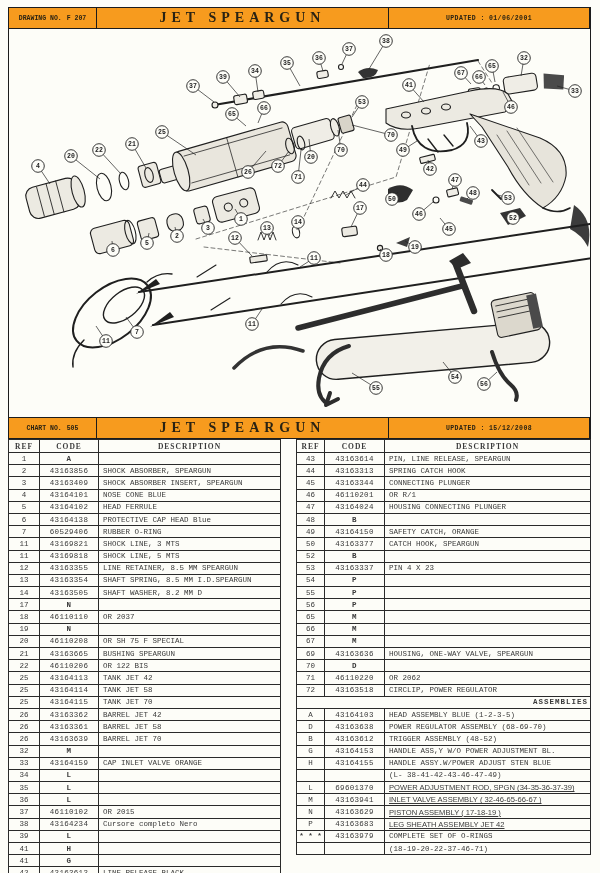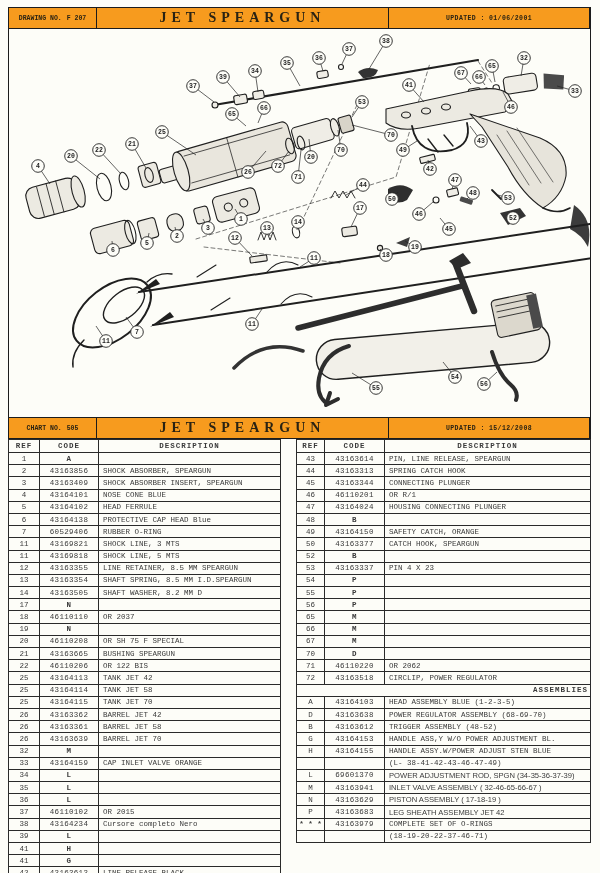--- a/index.html
+++ b/index.html
@@ -10,26 +10,26 @@
   .hdr .cell{display:flex;align-items:center;justify-content:center;border-right:1px solid #1c1c1c;box-sizing:border-box;color:#2a2313;overflow:hidden;}
   .c-left{width:88px;font-size:6.5px;font-weight:700;gap:5px;}
   .c-title{width:292px;font-family:"Liberation Serif",serif;font-weight:700;font-size:14px;letter-spacing:5px;color:#1d1812;}
   .c-right{flex:1;border-right:none;font-size:6.5px;font-weight:700;letter-spacing:.4px;}
   .diagram{height:388px;border-left:1px solid #1c1c1c;border-right:1px solid #1c1c1c;box-sizing:border-box;background:#fdfdf8;}
   .tables{position:relative;height:433px;}
   table{border-collapse:collapse;position:absolute;top:0;table-layout:fixed;background:#fdfdf8;}
   #tblL{left:0;width:273px;}
   #tblR{left:288px;width:295px;}
   th,td{border:1px solid #2a2a2a;height:11.2px;padding:0 2px;font-size:7.5px;color:#3a3a3a;white-space:nowrap;overflow:hidden;}
-  th{font-weight:700;text-align:center;height:12px;letter-spacing:1px;}
+  th{font-weight:700;text-align:center;height:12px;letter-spacing:1px;font-family:Liberation Serif, serif;}
   td.ref{text-align:center;}
   td.code{text-align:center;letter-spacing:.3px;}
   td.desc{text-align:left;padding-left:4px;}
   td.letter{font-weight:700;}
-  tr.sans td.desc{font-family:"Liberation Sans",sans-serif;font-size:7.6px;}
+  tr.sans td.desc{font-family:"Liberation Sans",sans-serif;font-size:7.6px;text-decoration:underline;}
   td.span{text-align:right;font-weight:700;letter-spacing:1px;}
   #tblL col.c1{width:31px}#tblL col.c2{width:59px}
   #tblR col.c1{width:28px}#tblR col.c2{width:60px}
 </style>
 </head>
 <body>
 
 <div class="page">
  <div class="frame">
 
@@ -629,20 +629,25 @@
               <td class="ref">66</td>
               <td class="code letter">M</td>
               <td class="desc"></td>
             </tr>
             <tr>
               <td class="ref">67</td>
               <td class="code letter">M</td>
               <td class="desc"></td>
             </tr>
             <tr>
+              <td class="ref">69</td>
+              <td class="code">43163636</td>
+              <td class="desc">HOUSING, ONE-WAY VALVE, SPEARGUN</td>
+            </tr>
+            <tr>
               <td class="ref">70</td>
               <td class="code letter">D</td>
               <td class="desc"></td>
             </tr>
             <tr>
               <td class="ref">71</td>
               <td class="code">46110220</td>
               <td class="desc">OR 2062</td>
             </tr>
             <tr>

